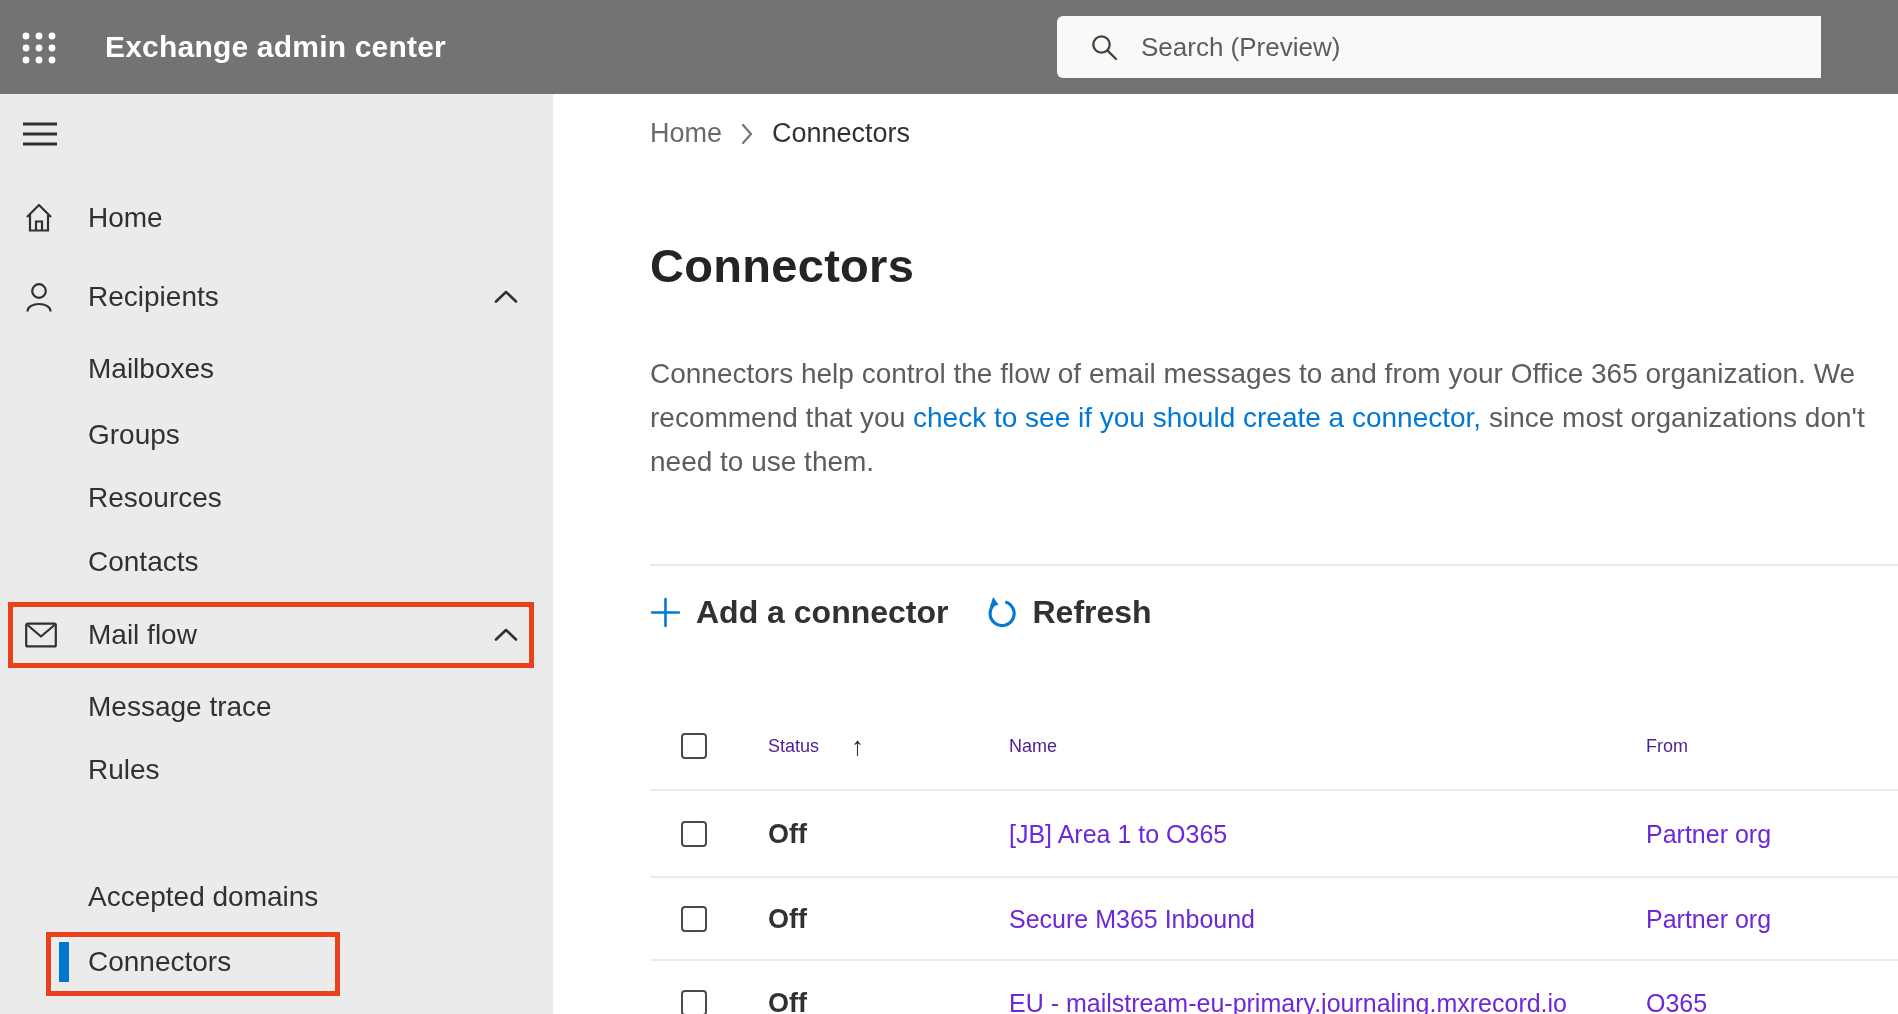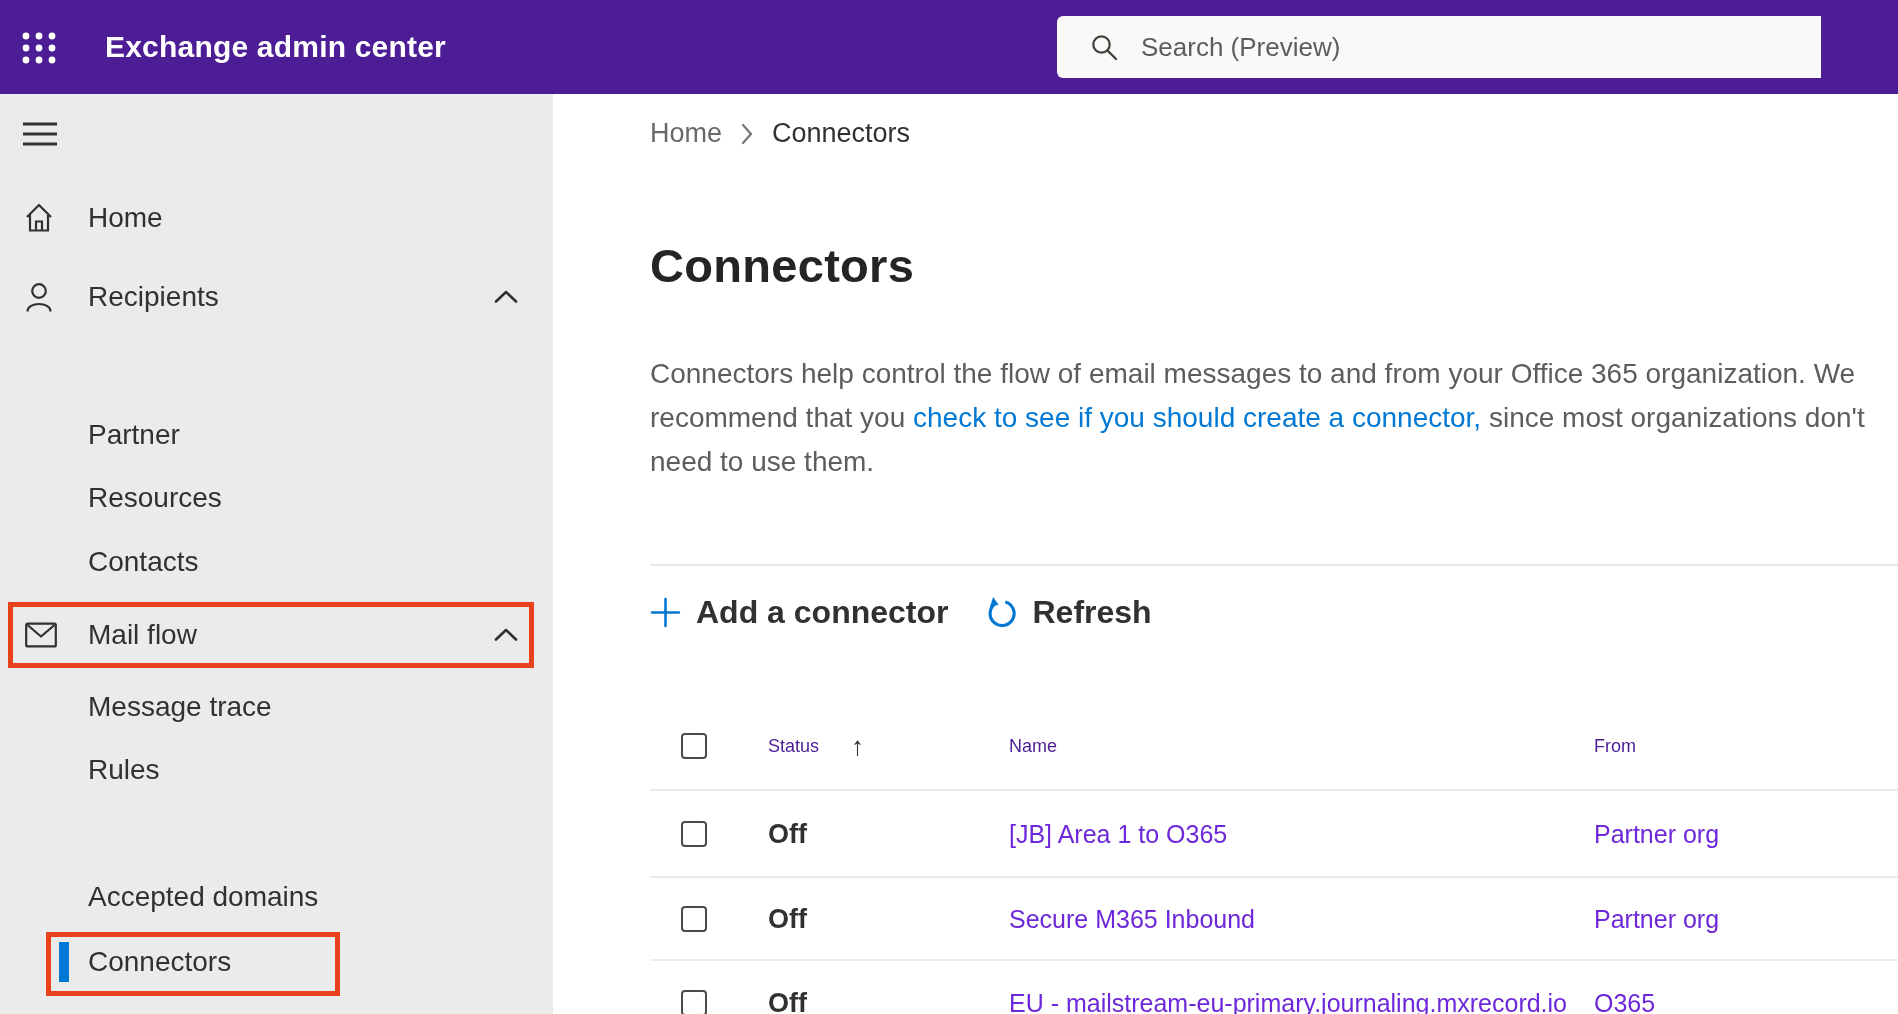--- a/index.html
+++ b/index.html
@@ -1,20 +1,20 @@
 <!DOCTYPE html>
 <html><head>
 <meta charset="utf-8">
 <style>
   * { margin:0; padding:0; box-sizing:border-box; }
   html,body { width:1898px; height:1014px; overflow:hidden; background:#fff;
     font-family:"Liberation Sans", sans-serif; }
 
   
-  .topbar { position:absolute; left:0; top:0; width:1898px; height:94px; background:#4c1d95; }
+  .topbar { position:absolute; left:0; top:0; width:1898px; height:94px; background:#737373; }
   .waffle-btn { position:absolute; left:15px; top:25px; width:48px; height:46px;
     display:flex; align-items:center; justify-content:center; cursor:pointer; }
   .app-title { position:absolute; left:105px; top:0; height:94px; display:flex; align-items:center;
     color:#ffffff; font-size:30px; font-weight:600; letter-spacing:0.2px; }
   .searchbox { position:absolute; left:1057px; top:16px; width:764px; height:62px;
     background:#faf9f8; border-radius:6px 0 0 6px; display:flex; align-items:center; }
   .search-icon { margin-left:32px; flex:0 0 auto; }
   .searchbox input { border:none; outline:none; background:transparent; margin-left:22px;
     font-size:26px; color:#3b3a39; width:700px; font-family:"Liberation Sans", sans-serif; }
   .searchbox input::placeholder { color:#5f5d5b; opacity:1; }
@@ -56,21 +56,21 @@
   .refresh-btn .lbl { margin-left:12px; }
 
   
   .trow { position:absolute; left:650px; width:1248px; border-bottom:2px solid #edebe9; }
   .trow .cell { position:absolute; top:50%; transform:translateY(-50%); white-space:nowrap; }
   .checkbox { position:absolute; left:31px; top:50%; transform:translateY(-50%);
     width:26px; height:26px; border:2.5px solid #4c4a48; border-radius:4px; background:#fff;
     cursor:pointer; }
   .col-status { left:118px; }
   .col-name   { left:359px; }
-  .col-from   { left:944px; }
+  .col-from   { left:996px; }
   .thead .cell { font-size:18px; color:#4c1d95; }
   .sort-arrow { position:absolute; left:201px; top:50%; transform:translateY(-50%);
     font-size:26px; color:#323130; }
   .tbody-status { font-size:27px; font-weight:700; color:#323130; }
   .tbody-text { font-size:25px; color:#6d28d9; }
 </style>
 </head>
 <body>
 
 <div class="topbar">
@@ -119,22 +119,25 @@
     <svg class="nav-icon" width="28" height="30" viewBox="0 0 28 30">
       <circle cx="14" cy="9" r="6.8" fill="none" stroke="#323130" stroke-width="2.2"></circle>
       <path d="M2.5 29.5 C2.5 19.5 25.5 19.5 25.5 29.5" fill="none" stroke="#323130" stroke-width="2.2"></path>
     </svg>
     <span class="nav-label">Recipients</span>
     <svg class="nav-chevron" width="24" height="14" viewBox="0 0 24 14">
       <path d="M2 11.5 L12 2 L22 11.5" fill="none" stroke="#323130" stroke-width="2.6" stroke-linecap="round" stroke-linejoin="round"></path>
     </svg>
   </div>
 
+  <div class="nav-item" style="top:245px;">
+    <span class="nav-label">Mailboxes</span>
+  </div>
   <div class="nav-item" style="top:311px;">
-    <span class="nav-label">Partner</span>
+    <span class="nav-label">Groups</span>
   </div>
   <div class="nav-item" style="top:374px;">
     <span class="nav-label">Resources</span>
   </div>
   <div class="nav-item" style="top:438px;">
     <span class="nav-label">Contacts</span>
   </div>
 
   <div class="nav-item" style="top:511px;">
     <svg class="nav-icon" width="32" height="26" viewBox="0 0 32 26">

